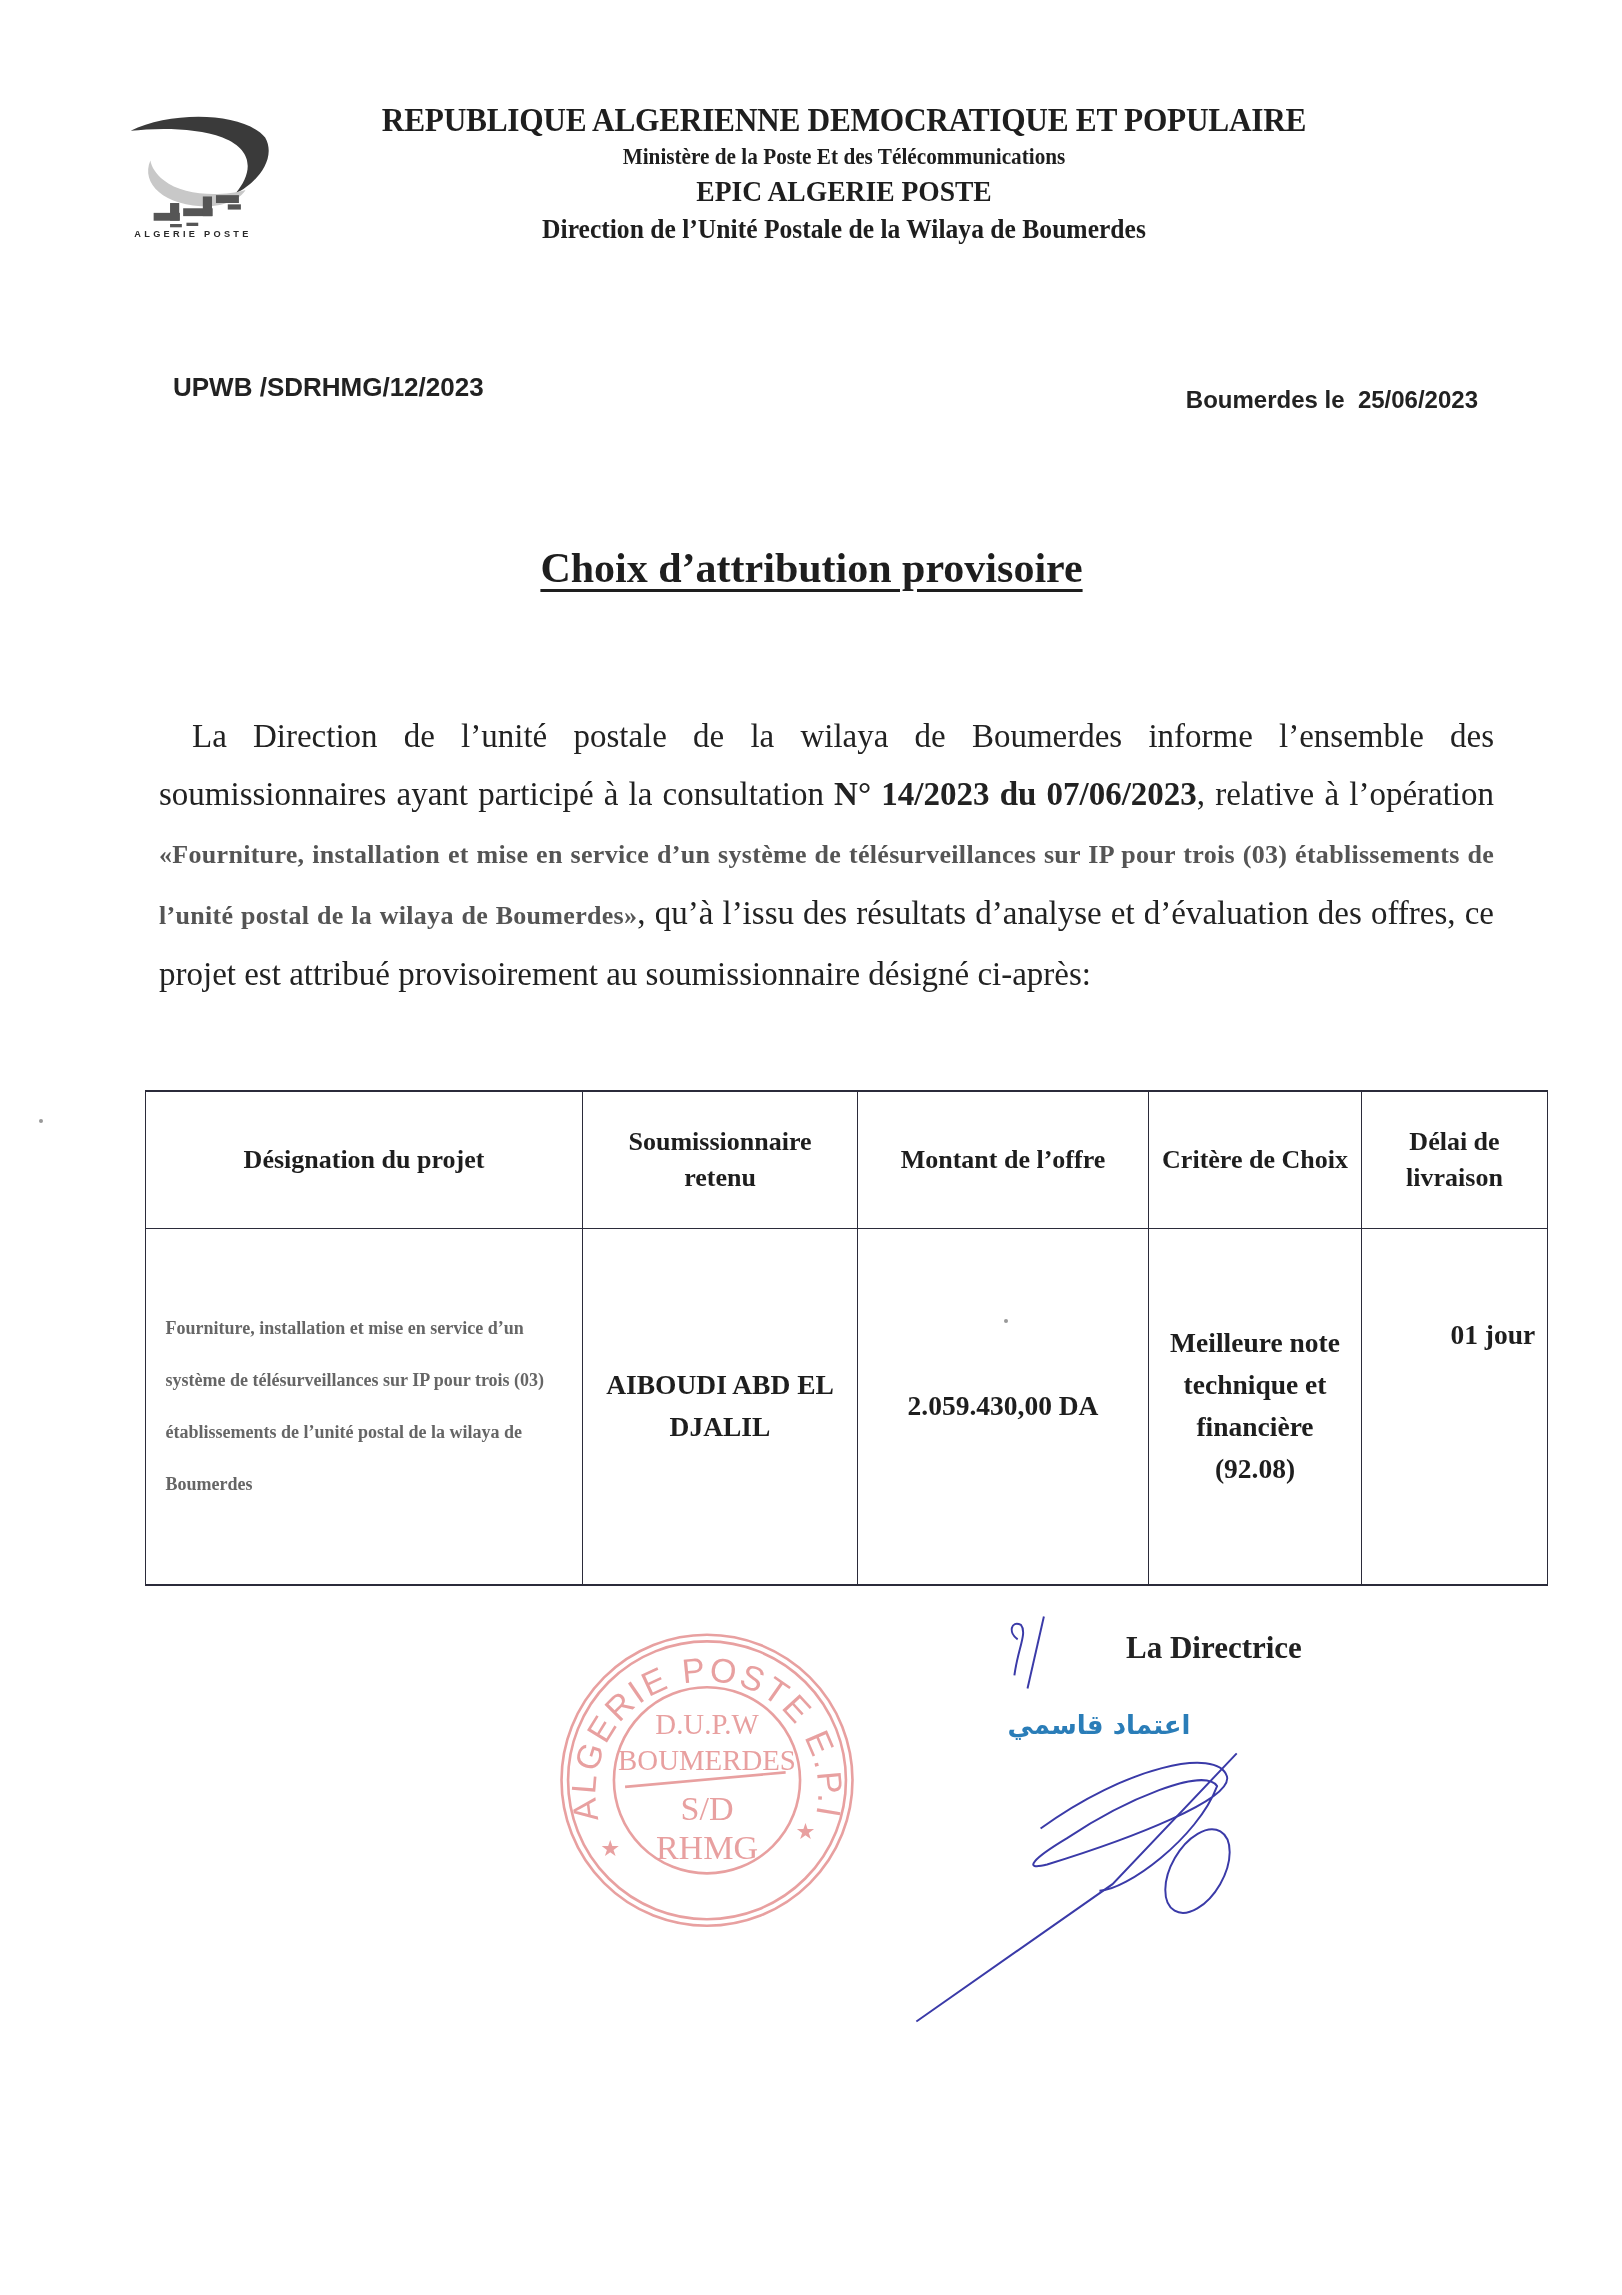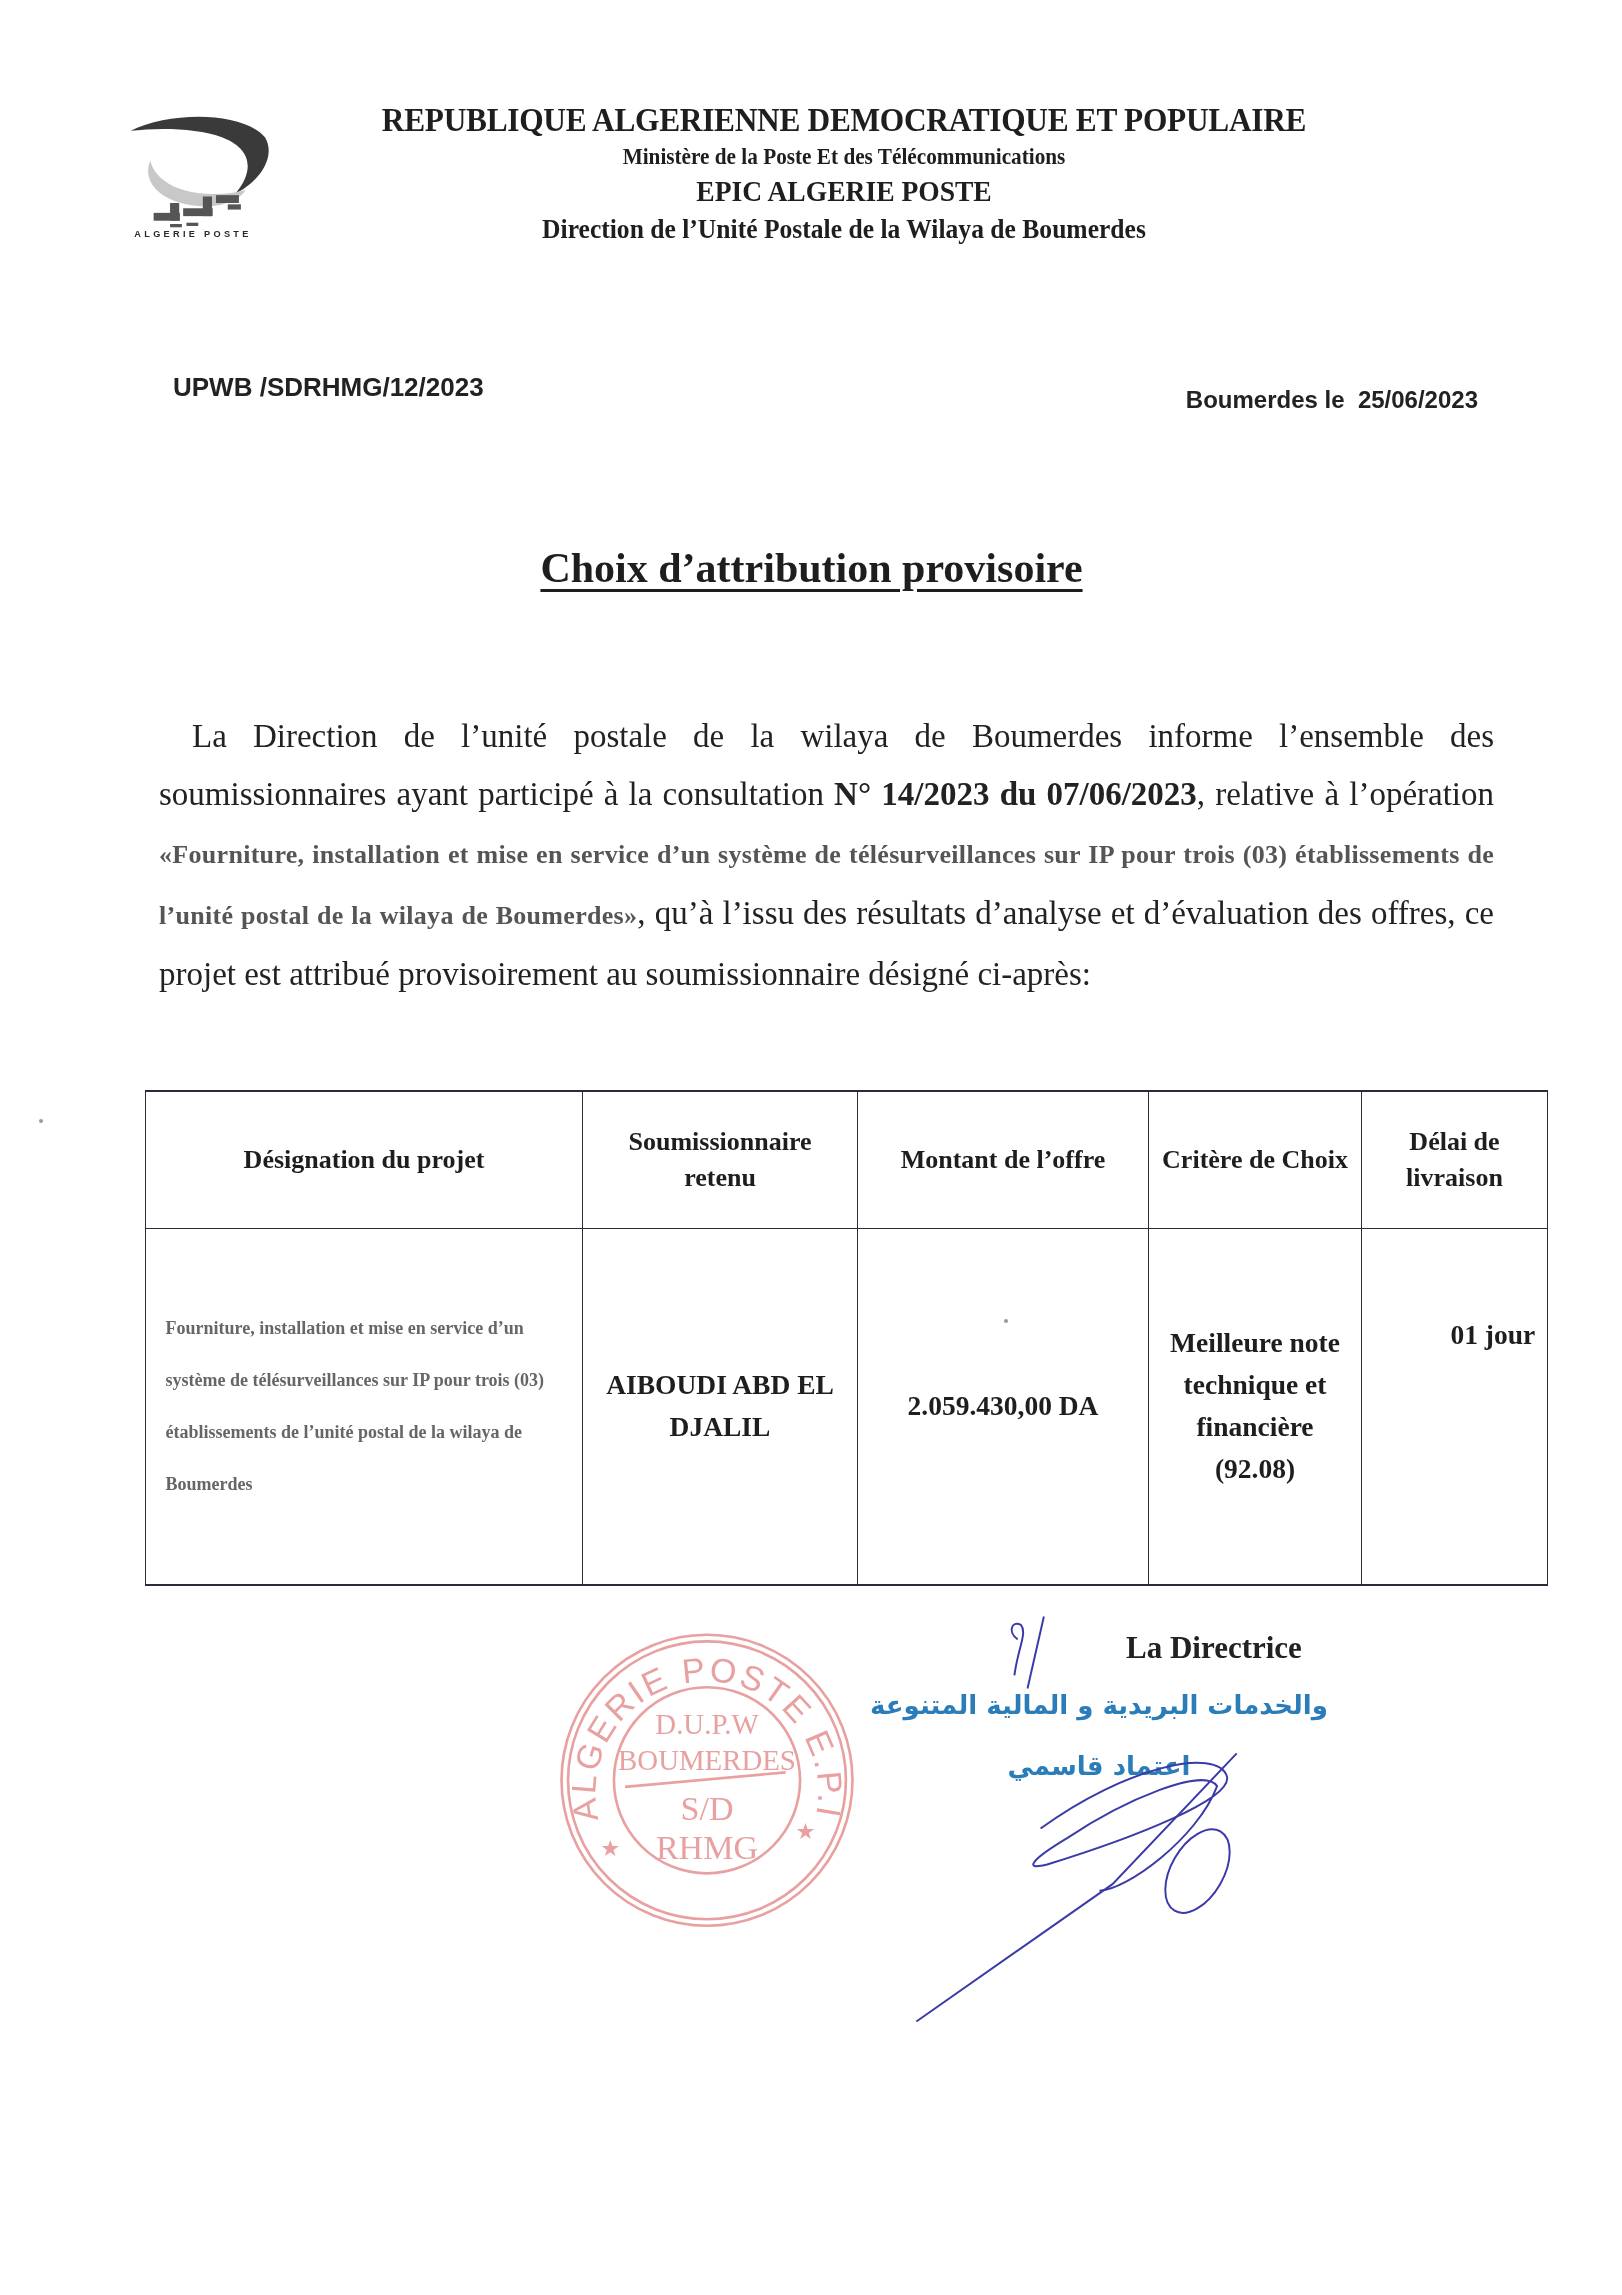--- a/index.html
+++ b/index.html
@@ -145,21 +145,20 @@
   </svg>
 </div>
 
 <svg class="sig-slash" viewBox="0 0 90 120">
   <path d="M30 40 C 15 30, 20 10, 35 18 C 45 30, 30 55, 25 95" fill="none" stroke="#3a3aa8" stroke-width="3"></path>
   <path d="M70 5 L 45 115" fill="none" stroke="#3a3aa8" stroke-width="3"></path>
 </svg>
 <div class="signatory serif">La Directrice</div>
 
 <div class="arabic-stamp">
-  <div>والخدمات البريدية و المالية المتنوعة</div>
   <div style="margin-top:19.6px">اعتماد قاسمي</div>
 </div>
 
 <div class="signature">
   <svg viewBox="0 0 800 520">
     <path d="M 290 215 C 420 120, 560 90, 575 135 C 585 170, 430 230, 300 270 C 260 280, 280 260, 330 230 C 420 170, 540 120, 560 150 C 530 230, 420 310, 380 310" fill="none" stroke="#3a3aa8" stroke-width="3"></path>
     <path d="M 590 100 L 400 300 L 100 510" fill="none" stroke="#3a3aa8" stroke-width="3"></path>
     <ellipse cx="530" cy="280" rx="40" ry="70" transform="rotate(30 530 280)" fill="none" stroke="#3a3aa8" stroke-width="3"></ellipse>
   </svg>
 </div>

